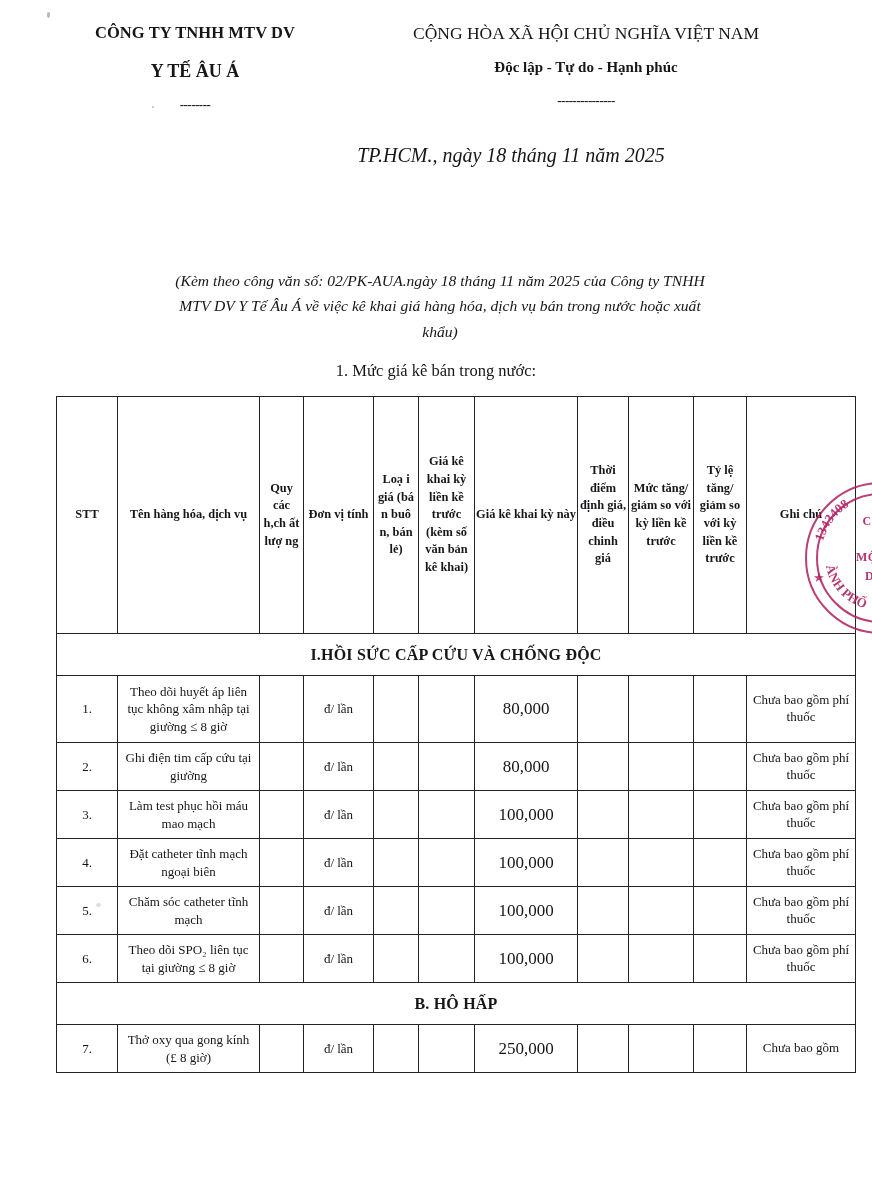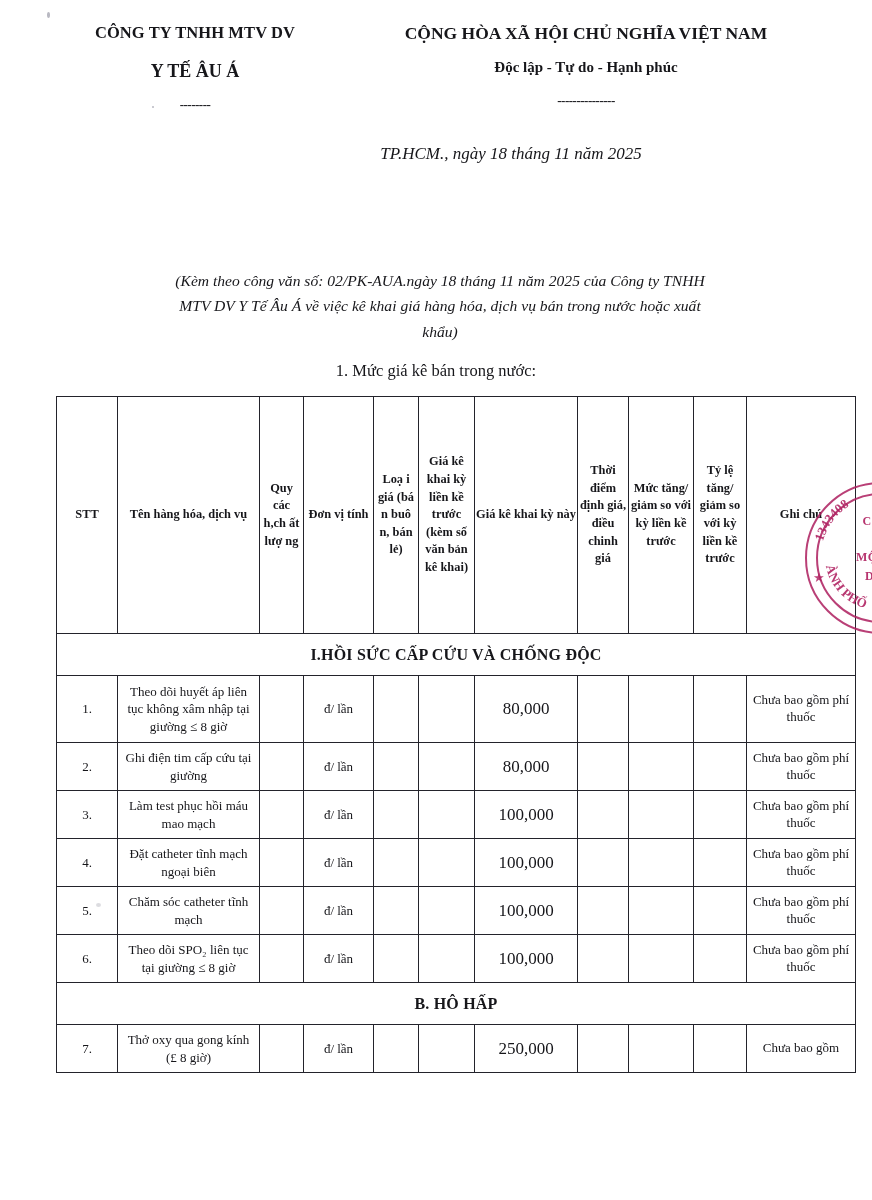--- a/index.html
+++ b/index.html
@@ -52,21 +52,21 @@
     font-size: 16.5px;
     letter-spacing: 0.1px;
     line-height: 1.05;
   }
   .org-line2 {
     font-weight: bold;
     font-size: 18px;
     margin-top: 20px;
   }
   .nation-line {
-    font-weight: bold;
+    font-weight: normal;
     font-size: 17.5px;
     line-height: 1.05;
   }
   .motto-line {
     font-weight: bold;
     font-size: 15px;
     margin-top: 17px;
   }
   .rule-short {
     margin-top: 15px;
@@ -84,21 +84,21 @@
   
   .datefield {
     position: absolute;
     top: 144px;
     left: 0;
     width: 872px;
     text-align: center;
     padding-left: 150px;
     box-sizing: border-box;
     font-style: italic;
-    font-size: 17px;
+    font-size: 20px;
   }
 
   
   .doc-title {
     position: absolute;
     top: 222px;
     left: 0;
     width: 872px;
     text-align: center;
     font-weight: bold;

